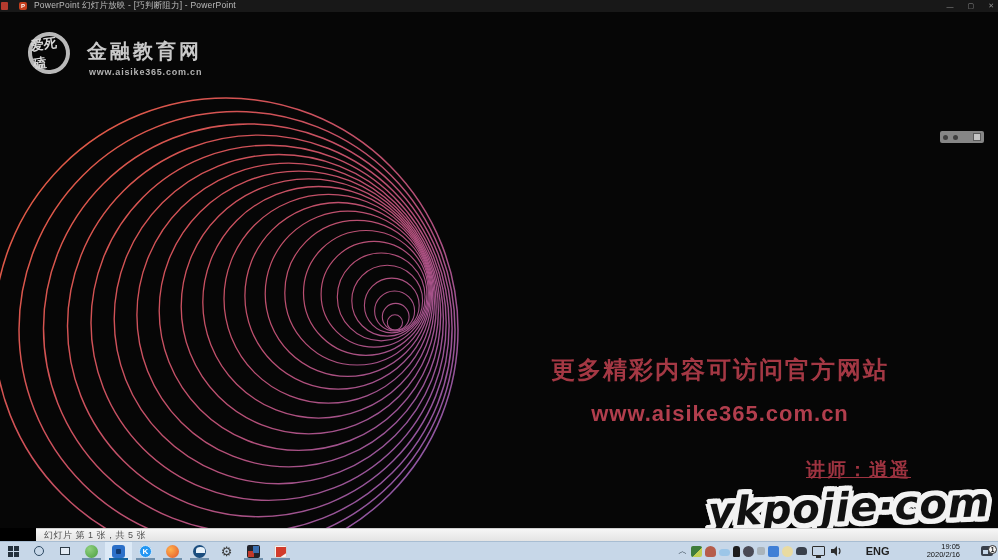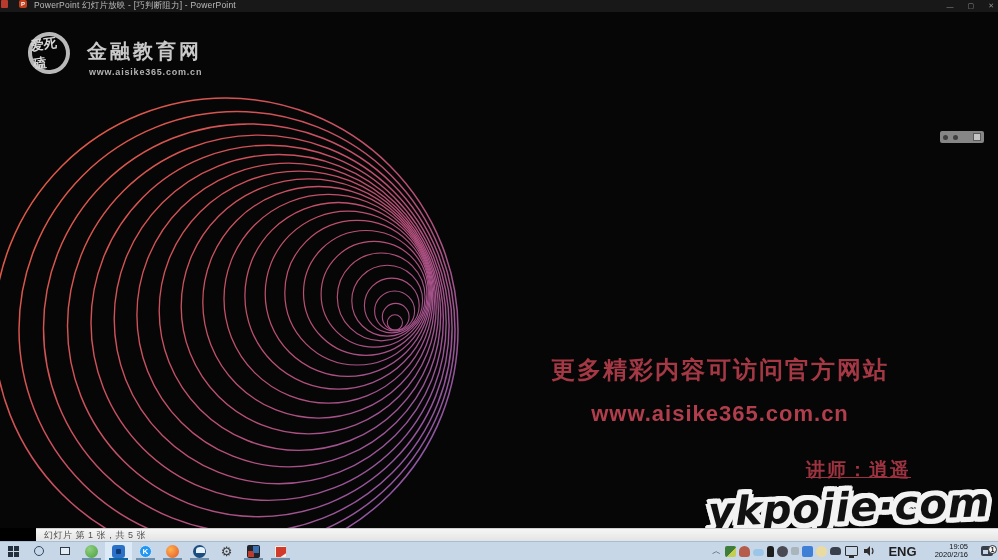--- a/index.html
+++ b/index.html
@@ -2,21 +2,21 @@
 <html><head>
 <meta charset="utf-8">
 <style>
   * { margin:0; padding:0; box-sizing:border-box; }
   html,body { width:998px; height:560px; overflow:hidden; background:#000;
               font-family:"Liberation Sans", sans-serif; }
   .stage { position:relative; width:998px; height:560px; }
 
   
   .titlebar { position:absolute; left:0; top:0; width:998px; height:12px;
-              background:#181818; display:flex; align-items:flex-start; }
+              background:#181818; display:flex; align-items:center; }
   .qat-icon { width:7px; height:8px; background:#b63b2e; margin-left:1px; border-radius:1px; }
   .ppt-icon { width:8px; height:8px; background:#c43e1c; border-radius:2px; margin-left:11px;
               color:#fff; font-size:6px; line-height:8px; text-align:center; font-weight:bold; }
   .tb-title { color:#bdbdbd; font-size:8.5px; margin-left:7px; white-space:nowrap; letter-spacing:.2px; }
   .win-controls { position:absolute; right:4px; top:0; height:12px; display:flex; gap:14px;
                   align-items:center; color:#8d8d8d; font-size:7px; }
   .win-controls span { cursor:default; }
 
   
   .slide { position:absolute; left:0; top:12px; width:998px; height:516px; background:#060606; overflow:hidden; }
@@ -103,22 +103,22 @@
   .t3 { background:#9cc6e8; height:7px; margin-top:3px; border-radius:4px; }
   .t4 { background:#1c1c1c; width:7px; border-radius:3px 3px 1px 1px; }
   .t5 { background:#4a4a55; border-radius:50%; }
   .t6 { background:#aab4bb; width:8px; height:8px; }
   .t7 { background:#3f7fd6; }
   .t8 { background:#e9dba2; border-radius:50%; }
   .t9 { background:#39404b; border-radius:4px 4px 2px 2px; height:8px; }
   .net-glyph { width:13px; height:10px; border:1.6px solid #2e2e2e; border-radius:1px;
                margin:0 3px; position:relative; }
   .net-glyph::after { content:""; position:absolute; left:3px; bottom:-3px; width:5px; height:1.6px; background:#2e2e2e; }
-  .lang { font-size:13px; color:#1f1f1f; margin:0 10px; font-weight:bold; }
-  .clock { text-align:right; font-size:7.5px; line-height:8px; color:#111; margin:0 8px; }
+  .lang { font-size:11px; color:#1f1f1f; margin:0 21px; font-weight:bold; }
+  .clock { text-align:right; font-size:7.5px; line-height:8px; color:#111; margin:0 16px; }
   .action-center { width:22px; display:flex; align-items:center; justify-content:center; position:relative; }
   .ac-glyph { width:12px; height:10px; background:#39404b; border-radius:2px; position:relative; }
   .ac-glyph::after { content:""; position:absolute; left:2px; bottom:2px; width:5px; height:4px; background:#c7d7e8; }
   .ac-badge { position:absolute; right:1px; bottom:2px; width:9px; height:9px; border-radius:50%;
               background:#f4f4f4; border:1px solid #333; color:#111; font-size:6.5px;
               display:flex; align-items:center; justify-content:center; font-weight:bold; }
 </style>
 </head>
 <body>
 

